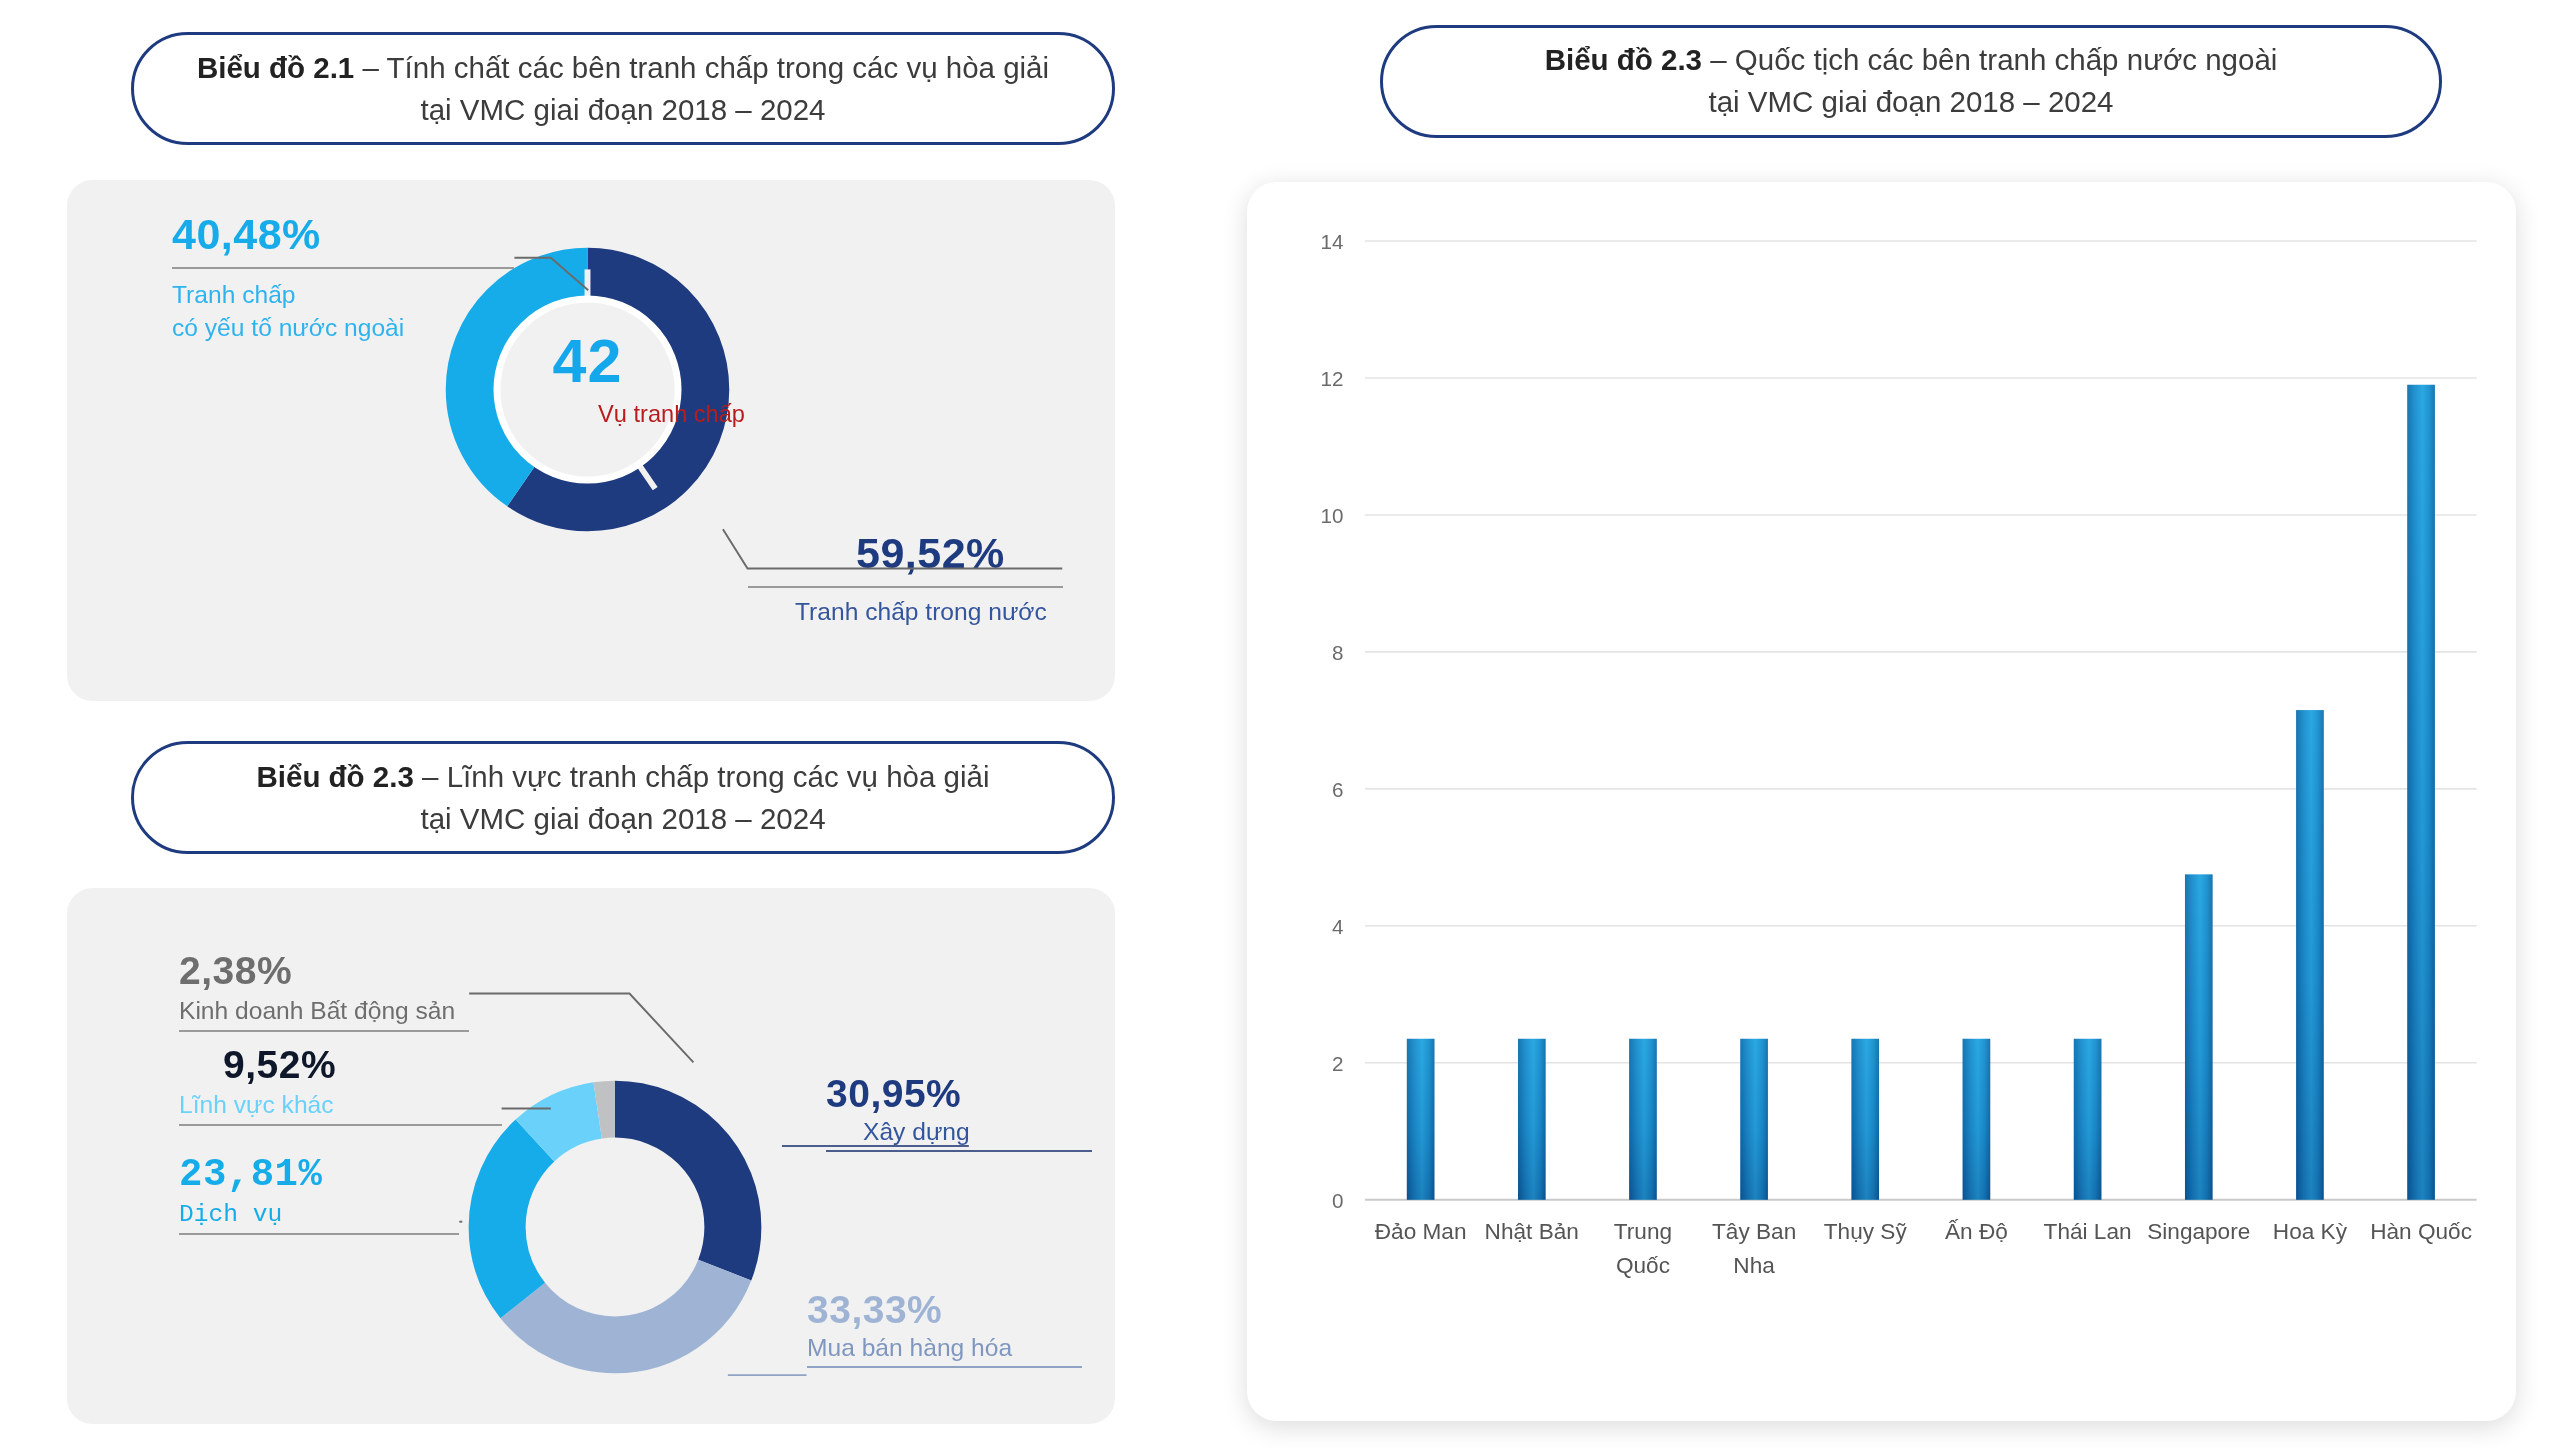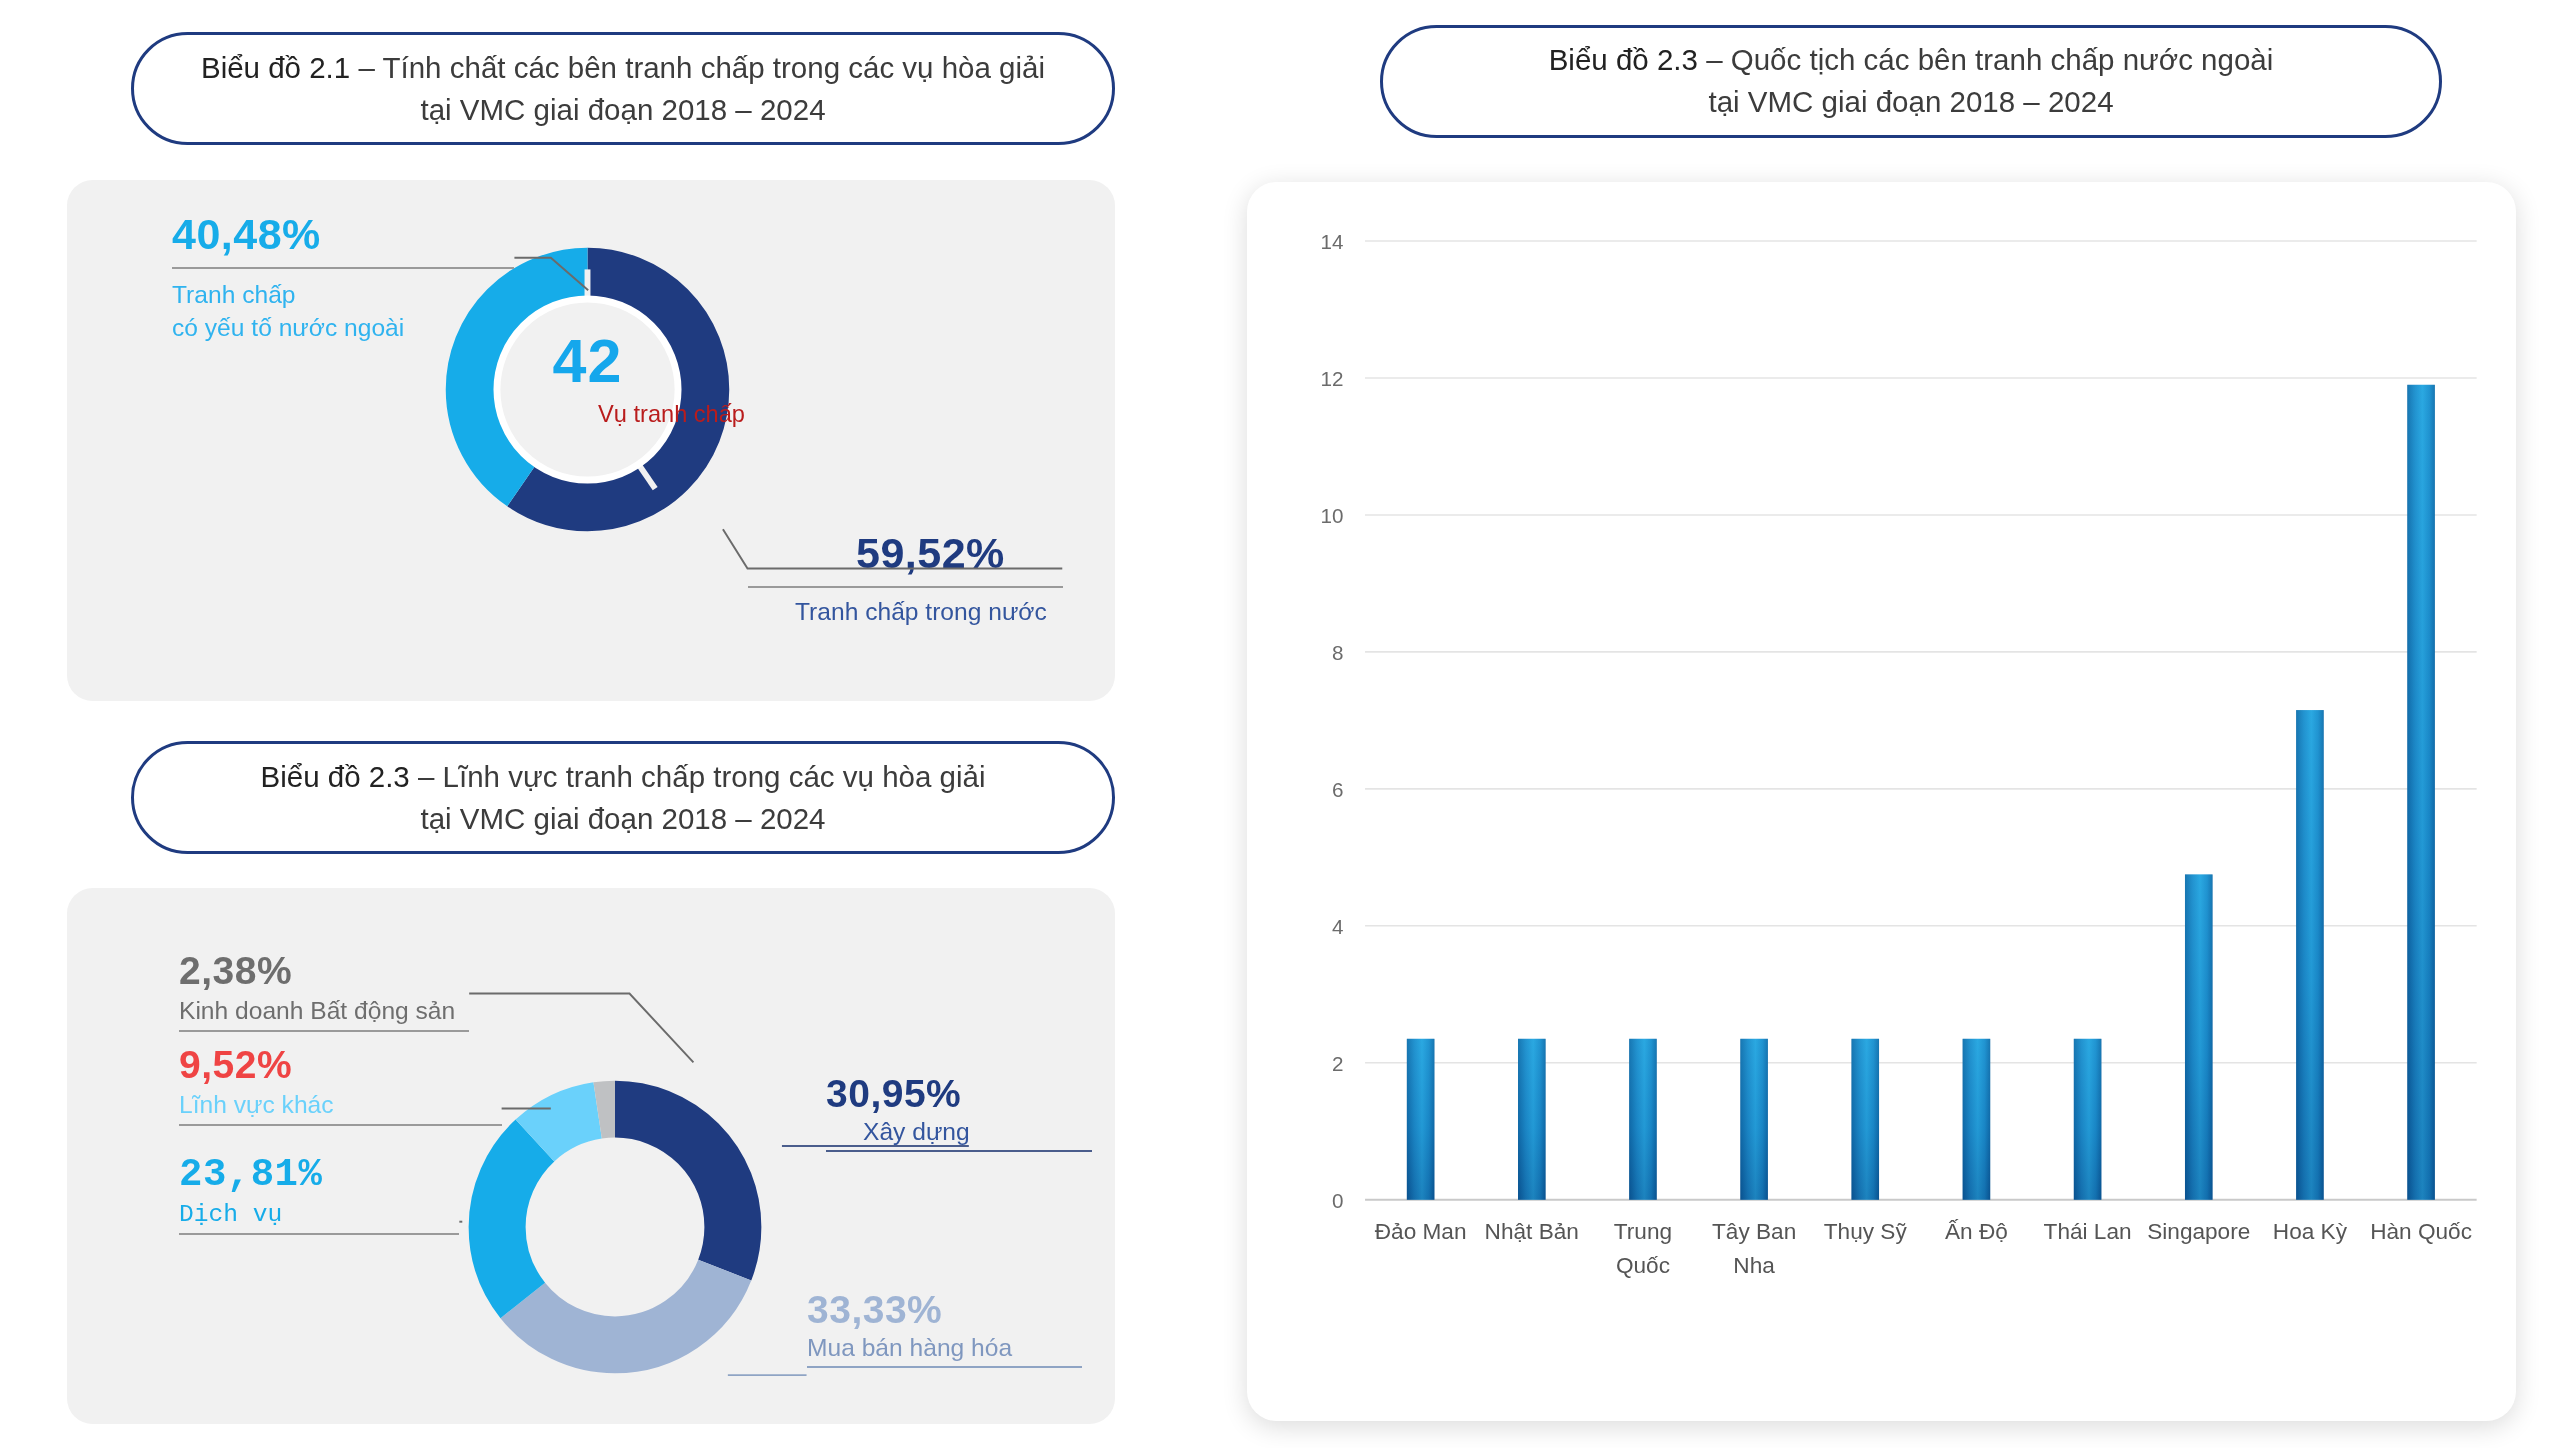--- a/index.html
+++ b/index.html
@@ -15,21 +15,21 @@
   .title-pill {
     position: absolute;
     border: 3.9px solid #1f3b80;
     border-radius: 983px;
     background: #ffffff;
     display: flex; align-items: center; justify-content: center;
     text-align: center;
     line-height: 1.42;
   }
   .title-pill .t-line { display: block; }
-  .title-strong { font-weight: normal; color: #222222; }
+  .title-strong { font-weight: bold; color: #222222; }
   .title-rest { color: #3c3c3c; }
 
   #title-21 { left: 131px; top: 32px; width: 984px; height: 113px; font-size: 29.5px; }
   #title-23-field { left: 131px; top: 741px; width: 984px; height: 113px; font-size: 29.5px; }
   #title-23-nat { left: 1380px; top: 24.6px; width: 1062px; height: 113px; font-size: 29.5px; }
 
   
   .panel-gray {
     position: absolute;
     background: #f1f1f1;
@@ -72,21 +72,21 @@
   #c-59 .rule { width: 315px; margin: 7.9px 0 9.8px 0; }
   #c-59 .desc { font-size: 24.6px; color: #33559e; padding-left: 47px; }
 
   
   #c-238 { left: 179px; top: 929px; width: 462px; }
   #c-238 .pct { font-size: 39px; color: #6e6e6e; margin-top: 20px; }
   #c-238 .desc { font-size: 24.6px; color: #6e6e6e; margin-top: 3.9px; }
   #c-238 .rule { width: 290px; margin-top: 4.9px; }
 
   #c-952 { left: 179px; top: 1043px; width: 462px; }
-  #c-952 .pct { font-size: 39px; color: #ef4444; }
+  #c-952 .pct { font-size: 39px; color: #0f172a; margin-left: 44px; }
   #c-952 .desc { font-size: 24.6px; color: #6ad1fb; margin-top: 3.9px; }
   #c-952 .rule { width: 323px; margin-top: 4.9px; }
 
   #c-2381 { left: 179px; top: 1153px; width: 462px; font-family: Liberation Mono, monospace; }
   #c-2381 .pct { font-size: 39px; color: #16ace9; }
   #c-2381 .desc { font-size: 24.6px; color: #16ace9; margin-top: 3.9px; }
   #c-2381 .rule { width: 280px; margin-top: 4.9px; }
 
   
   #c-3095 { left: 807px; top: 1072px; width: 393px; text-align: left; margin-left: 19px; }

